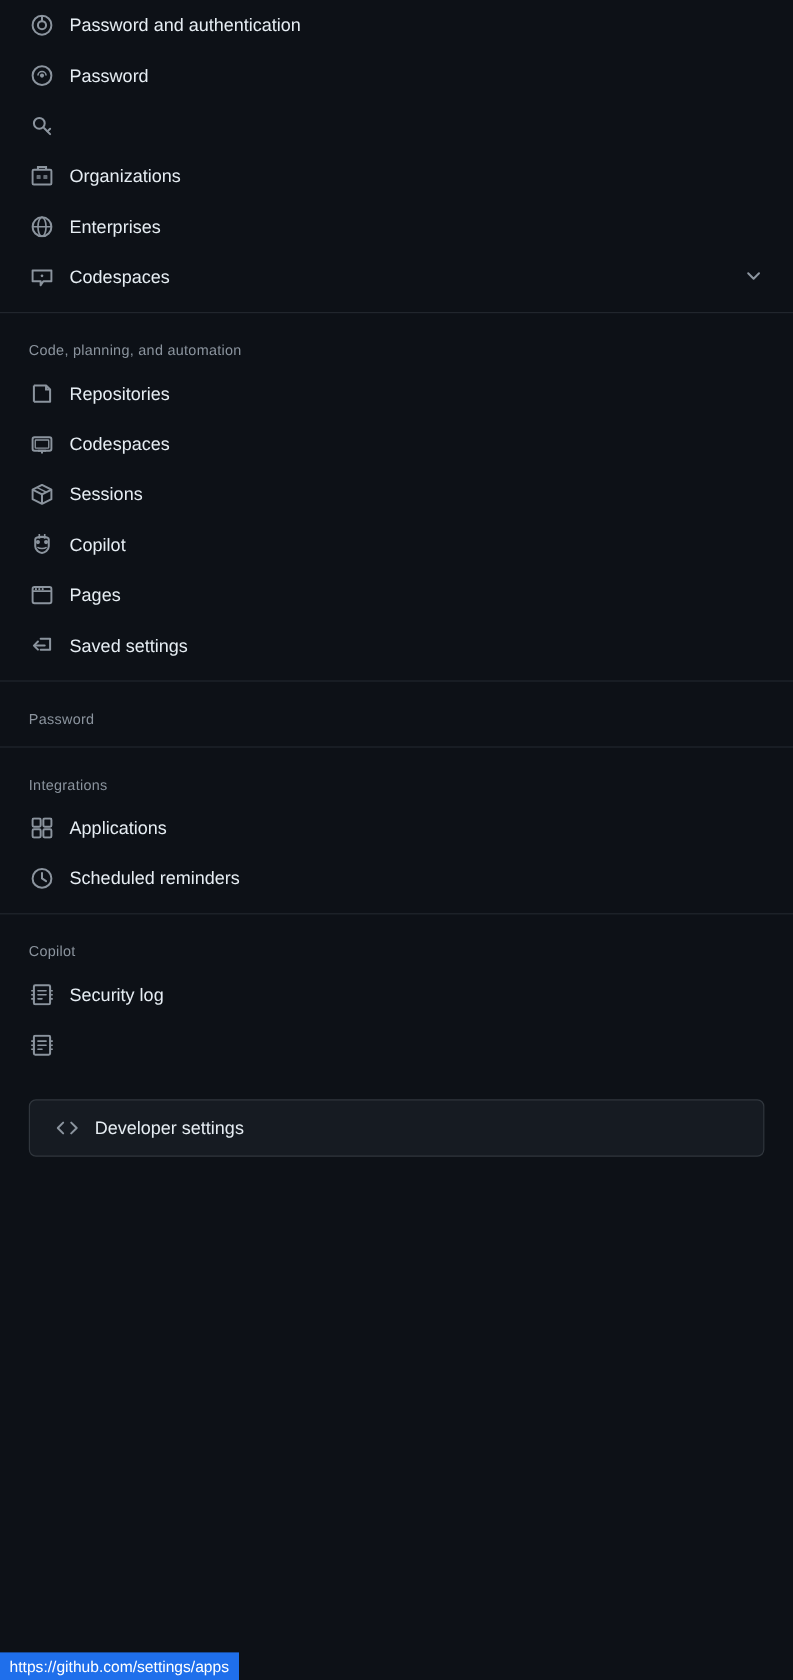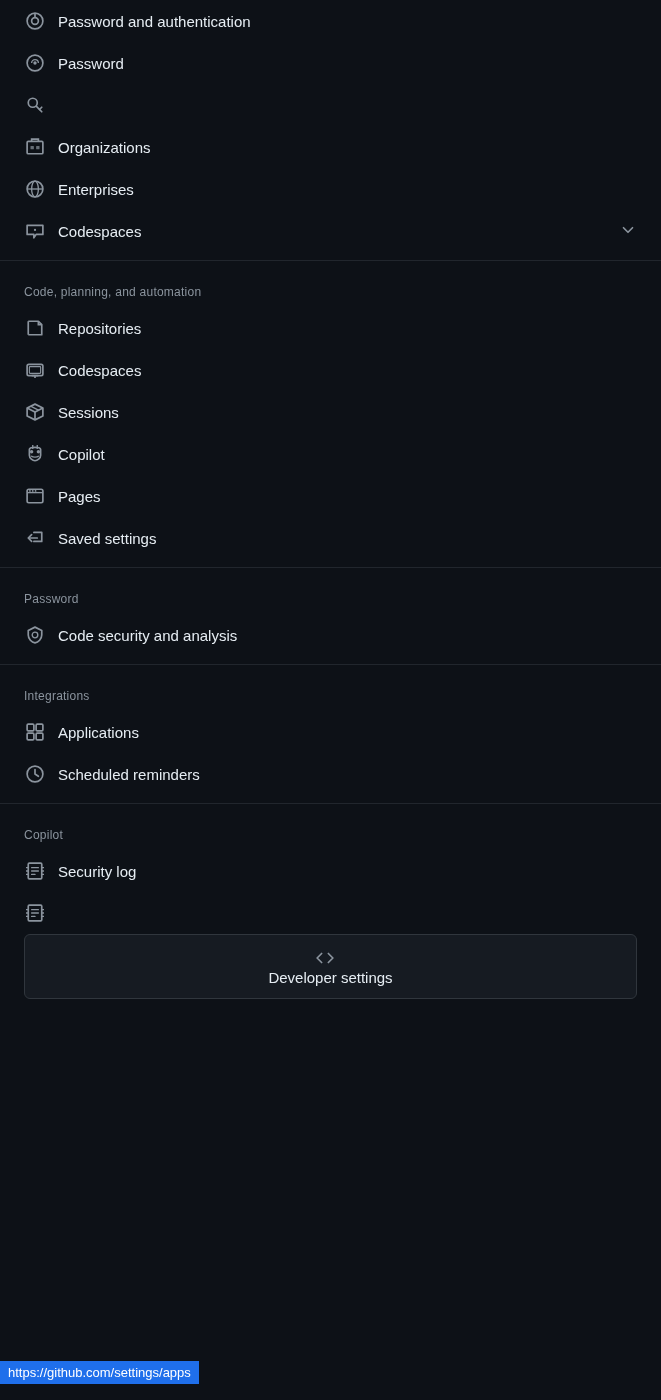--- a/index.html
+++ b/index.html
@@ -66,43 +66,42 @@
       color: #8b949e;
       font-size: 12px;
       font-weight: 500;
       letter-spacing: 0.02em;
     }
 
     .developer-settings-item {
       display: flex;
       align-items: center;
       padding: 12px 20px;
-      margin: 0 24px;
+      margin: 24px 24px;
       background-color: #161b22;
       border-radius: 6px;
       cursor: pointer;
       color: #e6edf3;
       font-size: 15px;
       border: 1px solid #30363d;
-      flex-direction: column;
     }
 
     .developer-settings-item .icon {
       width: 22px;
       height: 22px;
       margin-right: 12px;
       display: flex;
       align-items: center;
       justify-content: center;
       color: #8b949e;
     }
 
     .status-bar {
       position: fixed;
-      bottom: 16px;
+      bottom: 0;
       left: 0;
       background-color: #1f6feb;
       color: #ffffff;
       padding: 4px 8px;
       font-size: 13px;
       z-index: 100;
     }
 
     svg {
       width: 18px;
@@ -257,29 +256,20 @@
         <path d="M7 3 L14 3 L14 11 L7 11" fill="none" stroke="currentColor" stroke-width="1.5" stroke-linecap="round" stroke-linejoin="round"></path>
       </svg>
     </span>
     <span class="label">Saved settings</span>
   </div>
 
   <hr class="section-divider">
 
   <div class="section-label">Password</div>
 
-  <div class="nav-item">
-    <span class="icon">
-      <svg viewBox="0 0 16 16">
-        <path d="M8 1 L14 4 L14 8 C14 11.5 11 14.5 8 15 C5 14.5 2 11.5 2 8 L2 4 Z" fill="none" stroke="currentColor" stroke-width="1.5" stroke-linejoin="round"></path>
-        <circle cx="8" cy="8" r="2.5" fill="none" stroke="currentColor" stroke-width="1.2"></circle>
-      </svg>
-    </span>
-    <span class="label">Code security and analysis</span>
-  </div>
 
   <hr class="section-divider">
 
   <div class="section-label">Integrations</div>
 
   <div class="nav-item">
     <span class="icon">
       <svg viewBox="0 0 16 16">
         <rect x="1" y="1" width="6" height="6" rx="1" fill="none" stroke="currentColor" stroke-width="1.5"></rect>
         <rect x="9" y="1" width="6" height="6" rx="1" fill="none" stroke="currentColor" stroke-width="1.5"></rect>

